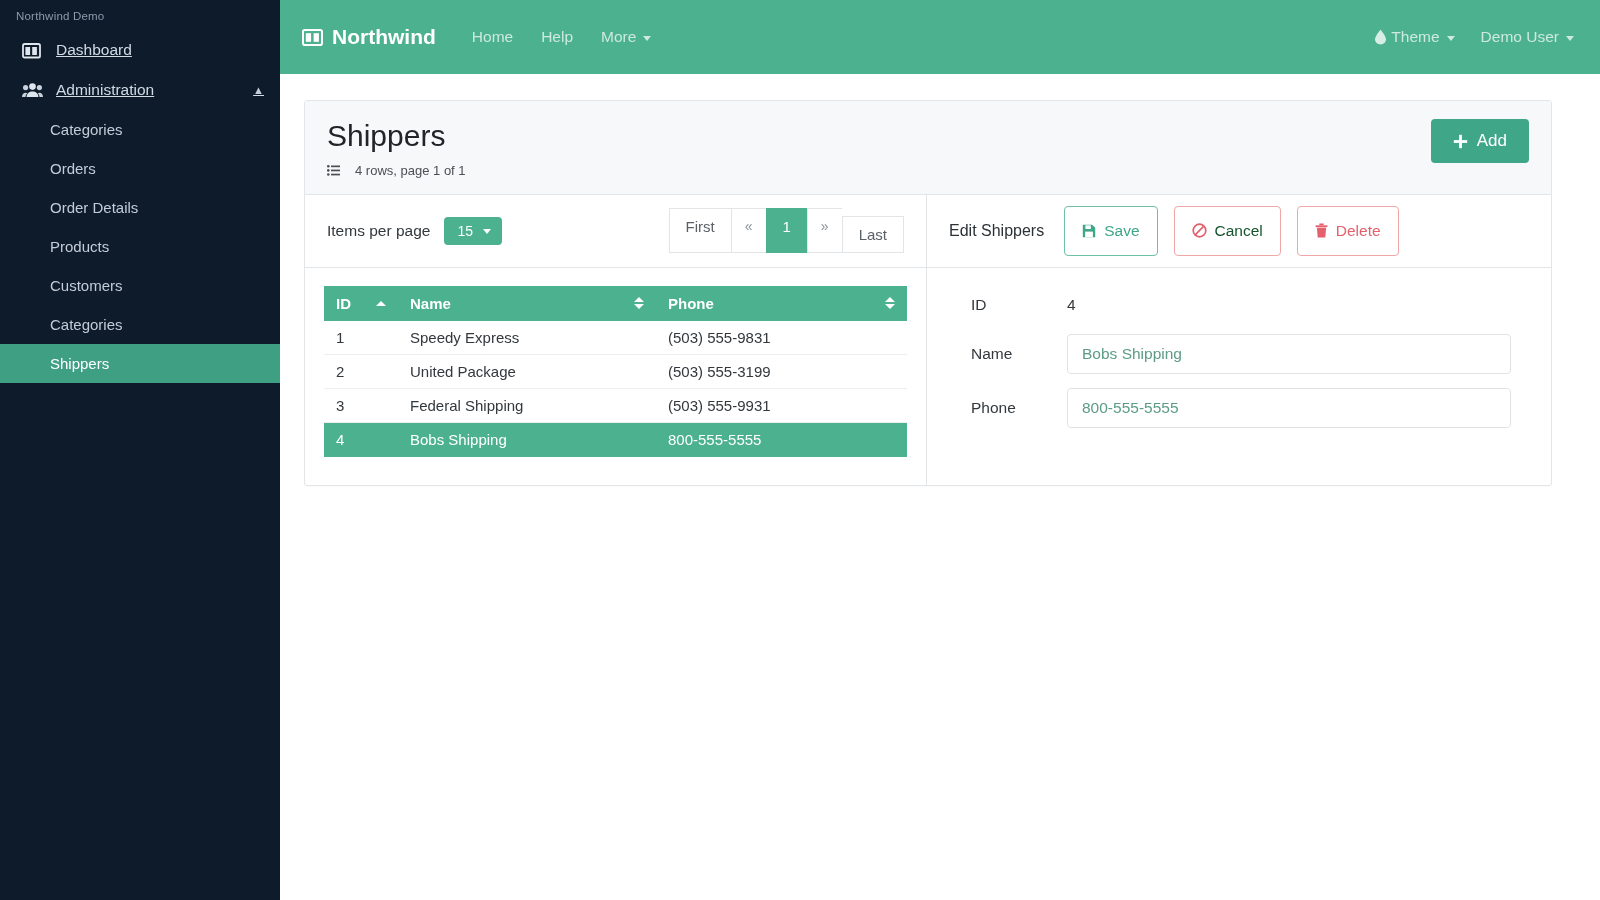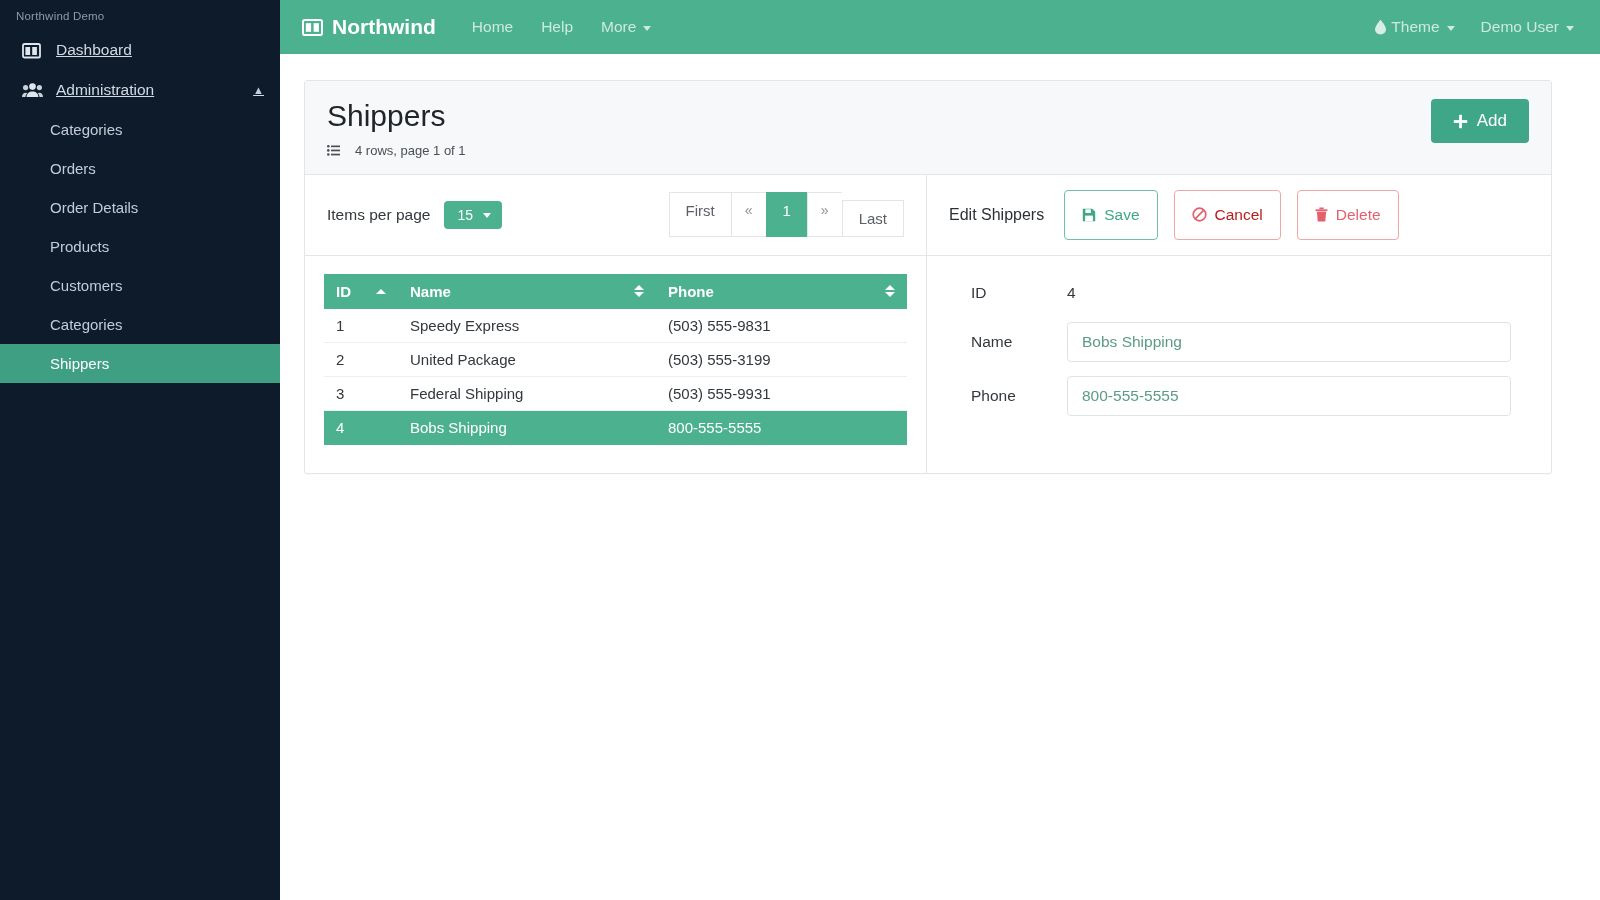--- a/index.html
+++ b/index.html
@@ -50,21 +50,21 @@
     display: flex; align-items: center;
     padding: 11px 16px 11px 50px;
     color: #c3ccd8; font-size: 15px; cursor: pointer;
   }
   .nav-sub.active { background: #3f9f82; color: #ffffff; }
 
   
   .main { flex: 1; display: flex; flex-direction: column; background: #ffffff; min-width: 0; }
 
   .topnav {
-    height: 54px; background: #4cb18f; display: flex; align-items: center;
+    height: 74px; background: #4cb18f; display: flex; align-items: center;
     padding: 0 26px 0 22px; gap: 0;
   }
   .topnav-brand {
     display: flex; align-items: center; gap: 9px;
     color: #ffffff; font-size: 21px; font-weight: 700; margin-right: 36px;
   }
   .topnav-links { display: flex; align-items: center; gap: 28px; }
   .topnav-link {
     color: rgba(255,255,255,.72); font-size: 15.5px; cursor: pointer;
     display: flex; align-items: center; gap: 4px;
@@ -99,21 +99,21 @@
     font-family: inherit;
   }
 
   .toolbar {
     display: flex; align-items: center; border-bottom: 1px solid #e3e6e8;
     min-height: 68px;
   }
   .toolbar-left {
     display: flex; align-items: center; gap: 14px;
     padding: 0 22px; width: 622px; min-width: 622px;
-    border-right: 1px solid #e3e6e8; height: 80px;
+    border-right: 1px solid #e3e6e8; height: 72px;
   }
   .ipp-label { font-size: 15.5px; color: #33383d; }
   .ipp-select {
     background: #4cb18f; color: #fff; border-radius: 4px;
     padding: 6px 11px 6px 13px; font-size: 14px;
     display: flex; align-items: center; gap: 7px; cursor: pointer; text-align: right;
   }
   .pager { margin-left: auto; display: flex; }
   .pg {
     border: 1px solid #e2e5e8; border-right: none;
@@ -127,21 +127,21 @@
   .toolbar-right {
     display: flex; align-items: center; gap: 16px; padding: 0 22px; height: 64px;
   }
   .edit-label { font-size: 16px; color: #2c3136; margin-right: 4px; }
   .btn-o {
     background: #fff; border-radius: 4px; padding: 15px 17px;
     font-size: 15.5px; display: flex; align-items: center; gap: 8px;
     cursor: pointer; font-family: inherit;
   }
   .btn-save { border: 1px solid #6fc0a5; color: #3fa687; }
-  .btn-cancel { border: 1px solid #f0a7a7; color: #b91c1c; }
+  .btn-cancel { border: 1px solid #f0a7a7; color: #14532d; }
   .btn-delete { border: 1px solid #f0a7a7; color: #e4606d; }
 
   .body-split { display: flex; align-items: stretch; }
   .grid-pane {
     width: 622px; min-width: 622px; border-right: 1px solid #e3e6e8;
     padding: 18px 19px 28px 19px;
   }
   table { width: 100%; border-collapse: collapse; }
   thead th {
     background: #4cb18f; color: #ffffff; font-size: 15px; font-weight: 700;

